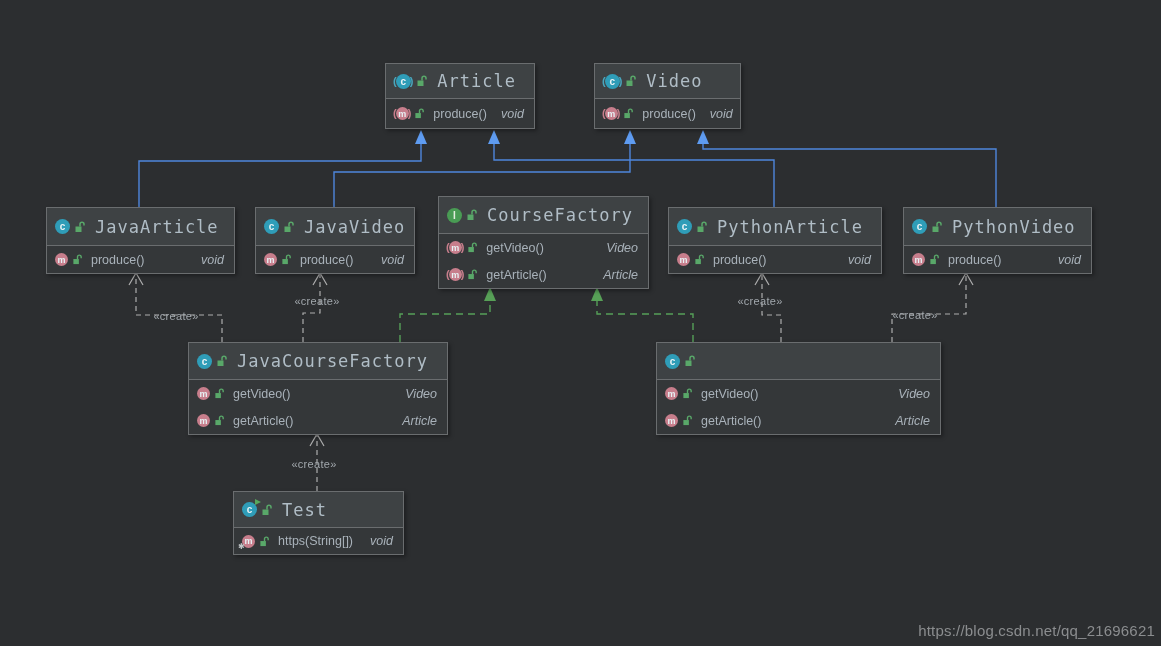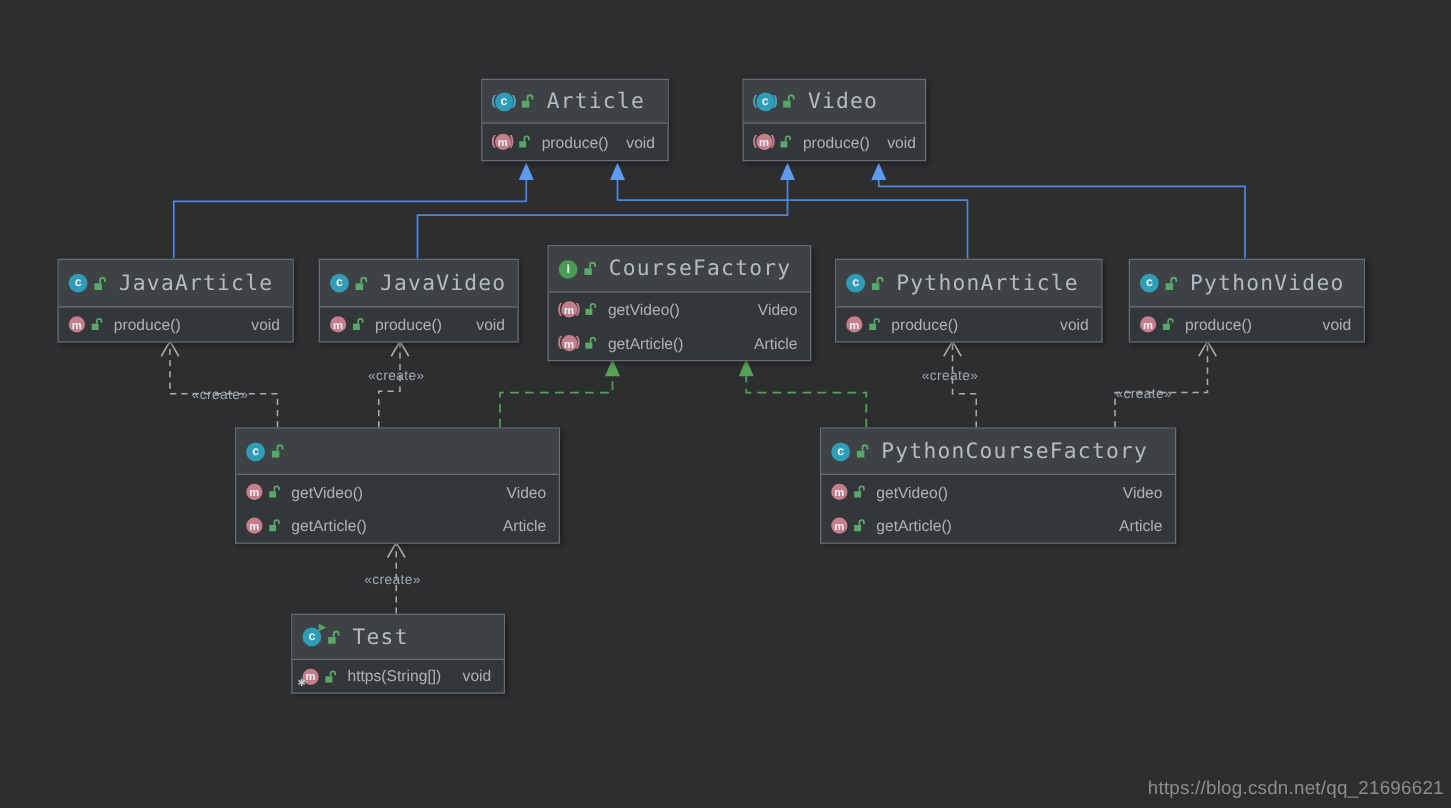--- a/index.html
+++ b/index.html
@@ -9,21 +9,21 @@
 
   .node{position:absolute;background:#343739;border:1px solid #6a6d6f;
         box-shadow:2px 2px 4px rgba(0,0,0,.35);}
   .node-title{background:#3e4244;display:flex;align-items:center;
         padding:0 12px 0 8px;border-bottom:1px solid #6a6d6f;}
   .node-title .name{color:#b0bdc6;font-family:"DejaVu Sans Mono","Liberation Mono",monospace;
         font-size:17px;letter-spacing:1px;margin-left:9px;white-space:nowrap;}
   .row{display:flex;align-items:center;padding:0 10px 0 8px;height:27px;
         color:#a9b2ba;font-size:12.5px;white-space:nowrap;}
   .row .m-label{margin-left:8px;}
-  .row .m-type{margin-left:auto;padding-left:14px;}
+  .row .m-type{margin-left:auto;padding-left:14px;font-style:italic;}
 
   
   .ic{display:inline-flex;align-items:center;justify-content:center;border-radius:50%;
       color:#e8f2f5;font-family:"Liberation Sans",sans-serif;font-weight:bold;flex:none;}
   .ic-lg{width:15px;height:15px;font-size:10px;}
   .ic-sm{width:13px;height:13px;font-size:9px;}
   .ic-class{background:#2f9db8;}
   .ic-interface{background:#499c54;color:#e2eedd;}
   .ic-method{background:#c77e8c;}
   .wrap{display:inline-flex;align-items:center;flex:none;position:relative;}
@@ -266,20 +266,21 @@
     </div>
   </div>
 
   <div class="node" style="left:188px;top:342px;width:258px">
     <div class="node-title" style="height:36px">
       <span class="ic ic-lg ic-class">c</span>
       <svg class="lock" width="12" height="12" viewBox="0 0 12 12">
           <path d="M1.5 5.5 h6 v5.5 h-6 z" fill="#59a869"></path>
           <path d="M6 5.5 V3.2 a2 2 0 0 1 4 0 V4.6" stroke="#59a869" stroke-width="1.5" fill="none"></path>
         </svg>
+      <span class="name">JavaCourseFactory</span>
     </div>
     <div class="row">
       <span class="ic ic-sm ic-method">m</span>
       <svg class="lock" width="11" height="11" viewBox="0 0 12 12">
           <path d="M1.5 5.5 h6 v5.5 h-6 z" fill="#59a869"></path>
           <path d="M6 5.5 V3.2 a2 2 0 0 1 4 0 V4.6" stroke="#59a869" stroke-width="1.5" fill="none"></path>
         </svg>
       <span class="m-label">getVideo()</span>
       <span class="m-type">Video</span>
     </div>
@@ -294,21 +295,20 @@
     </div>
   </div>
 
   <div class="node" style="left:656px;top:342px;width:283px">
     <div class="node-title" style="height:36px">
       <span class="ic ic-lg ic-class">c</span>
       <svg class="lock" width="12" height="12" viewBox="0 0 12 12">
           <path d="M1.5 5.5 h6 v5.5 h-6 z" fill="#59a869"></path>
           <path d="M6 5.5 V3.2 a2 2 0 0 1 4 0 V4.6" stroke="#59a869" stroke-width="1.5" fill="none"></path>
         </svg>
-      <span class="name">PythonCourseFactory</span>
     </div>
     <div class="row">
       <span class="ic ic-sm ic-method">m</span>
       <svg class="lock" width="11" height="11" viewBox="0 0 12 12">
           <path d="M1.5 5.5 h6 v5.5 h-6 z" fill="#59a869"></path>
           <path d="M6 5.5 V3.2 a2 2 0 0 1 4 0 V4.6" stroke="#59a869" stroke-width="1.5" fill="none"></path>
         </svg>
       <span class="m-label">getVideo()</span>
       <span class="m-type">Video</span>
     </div>

